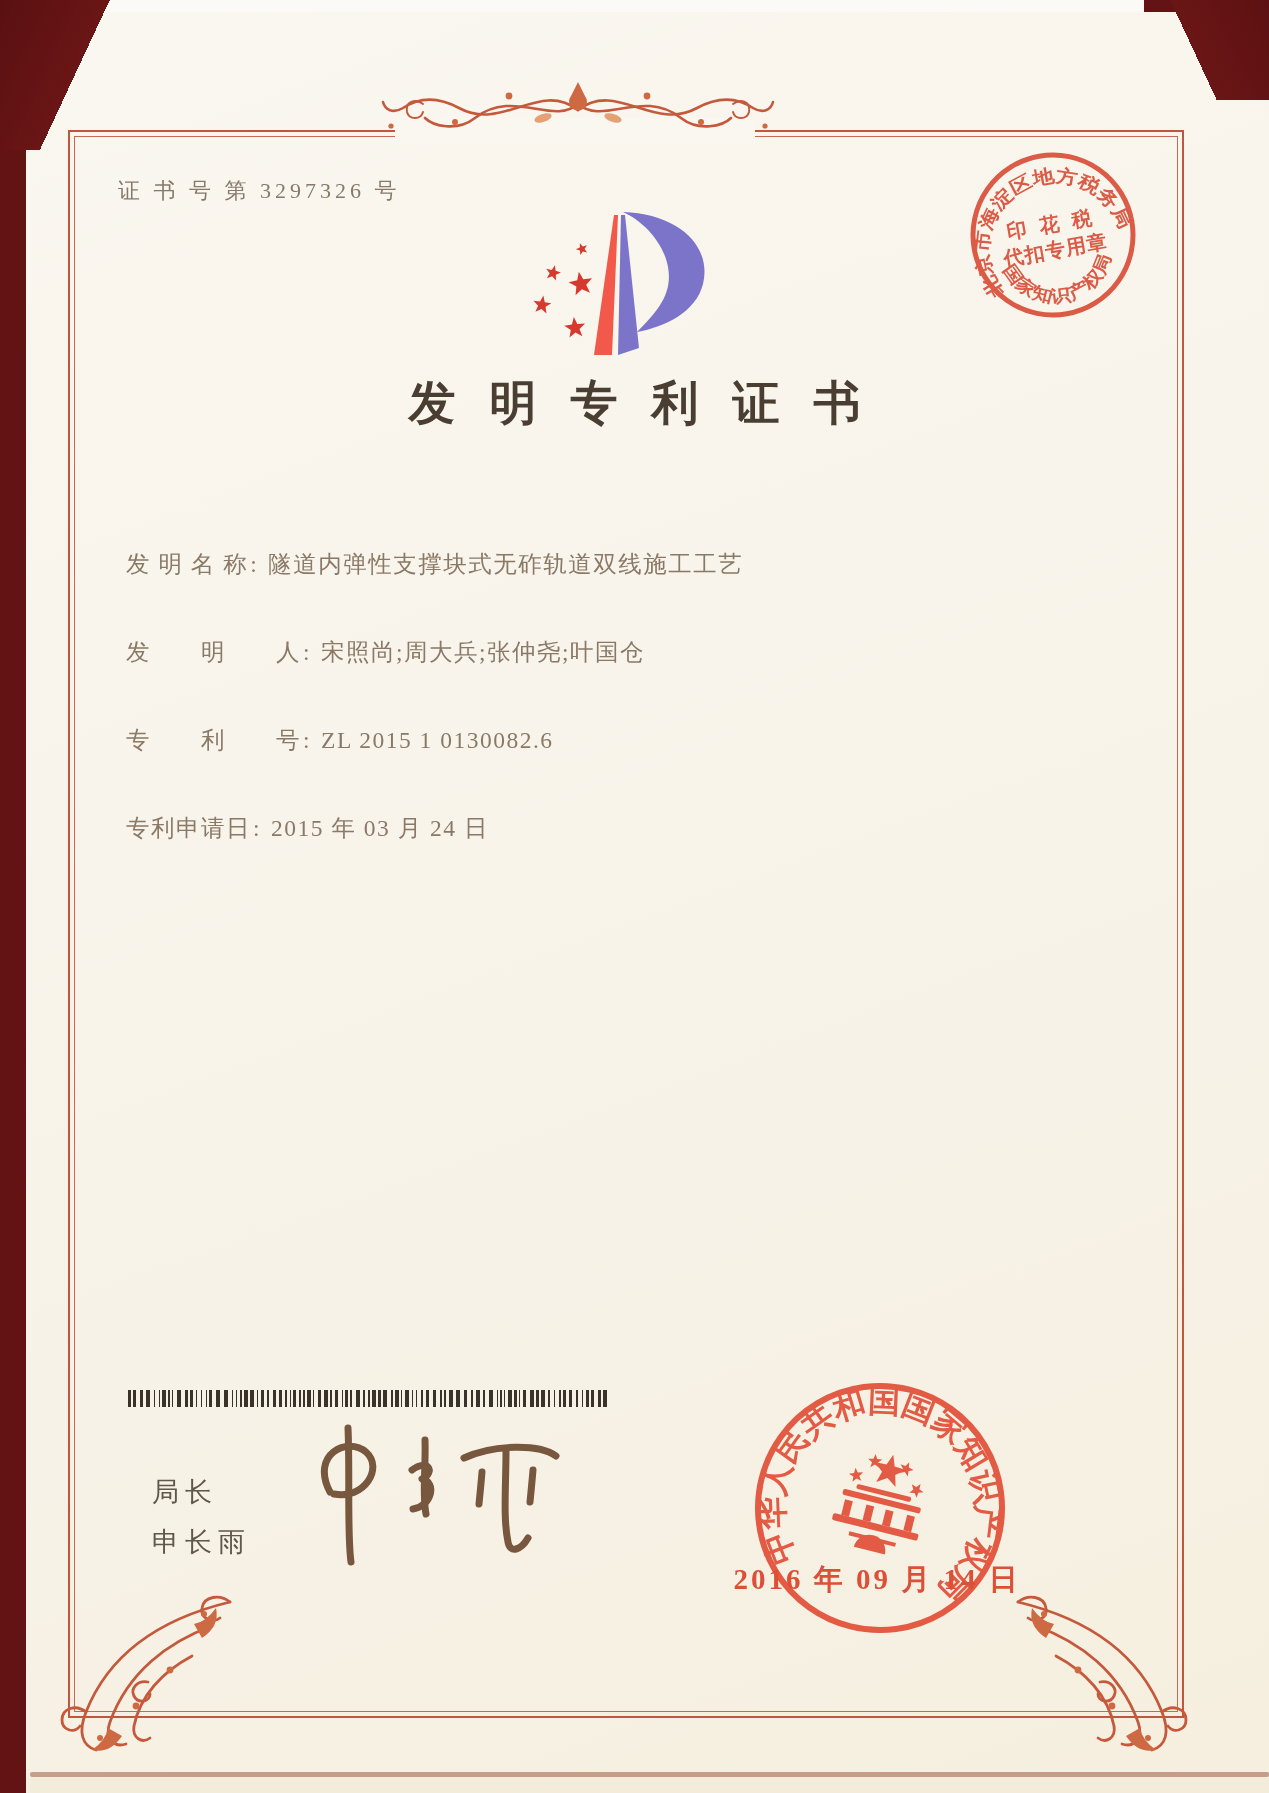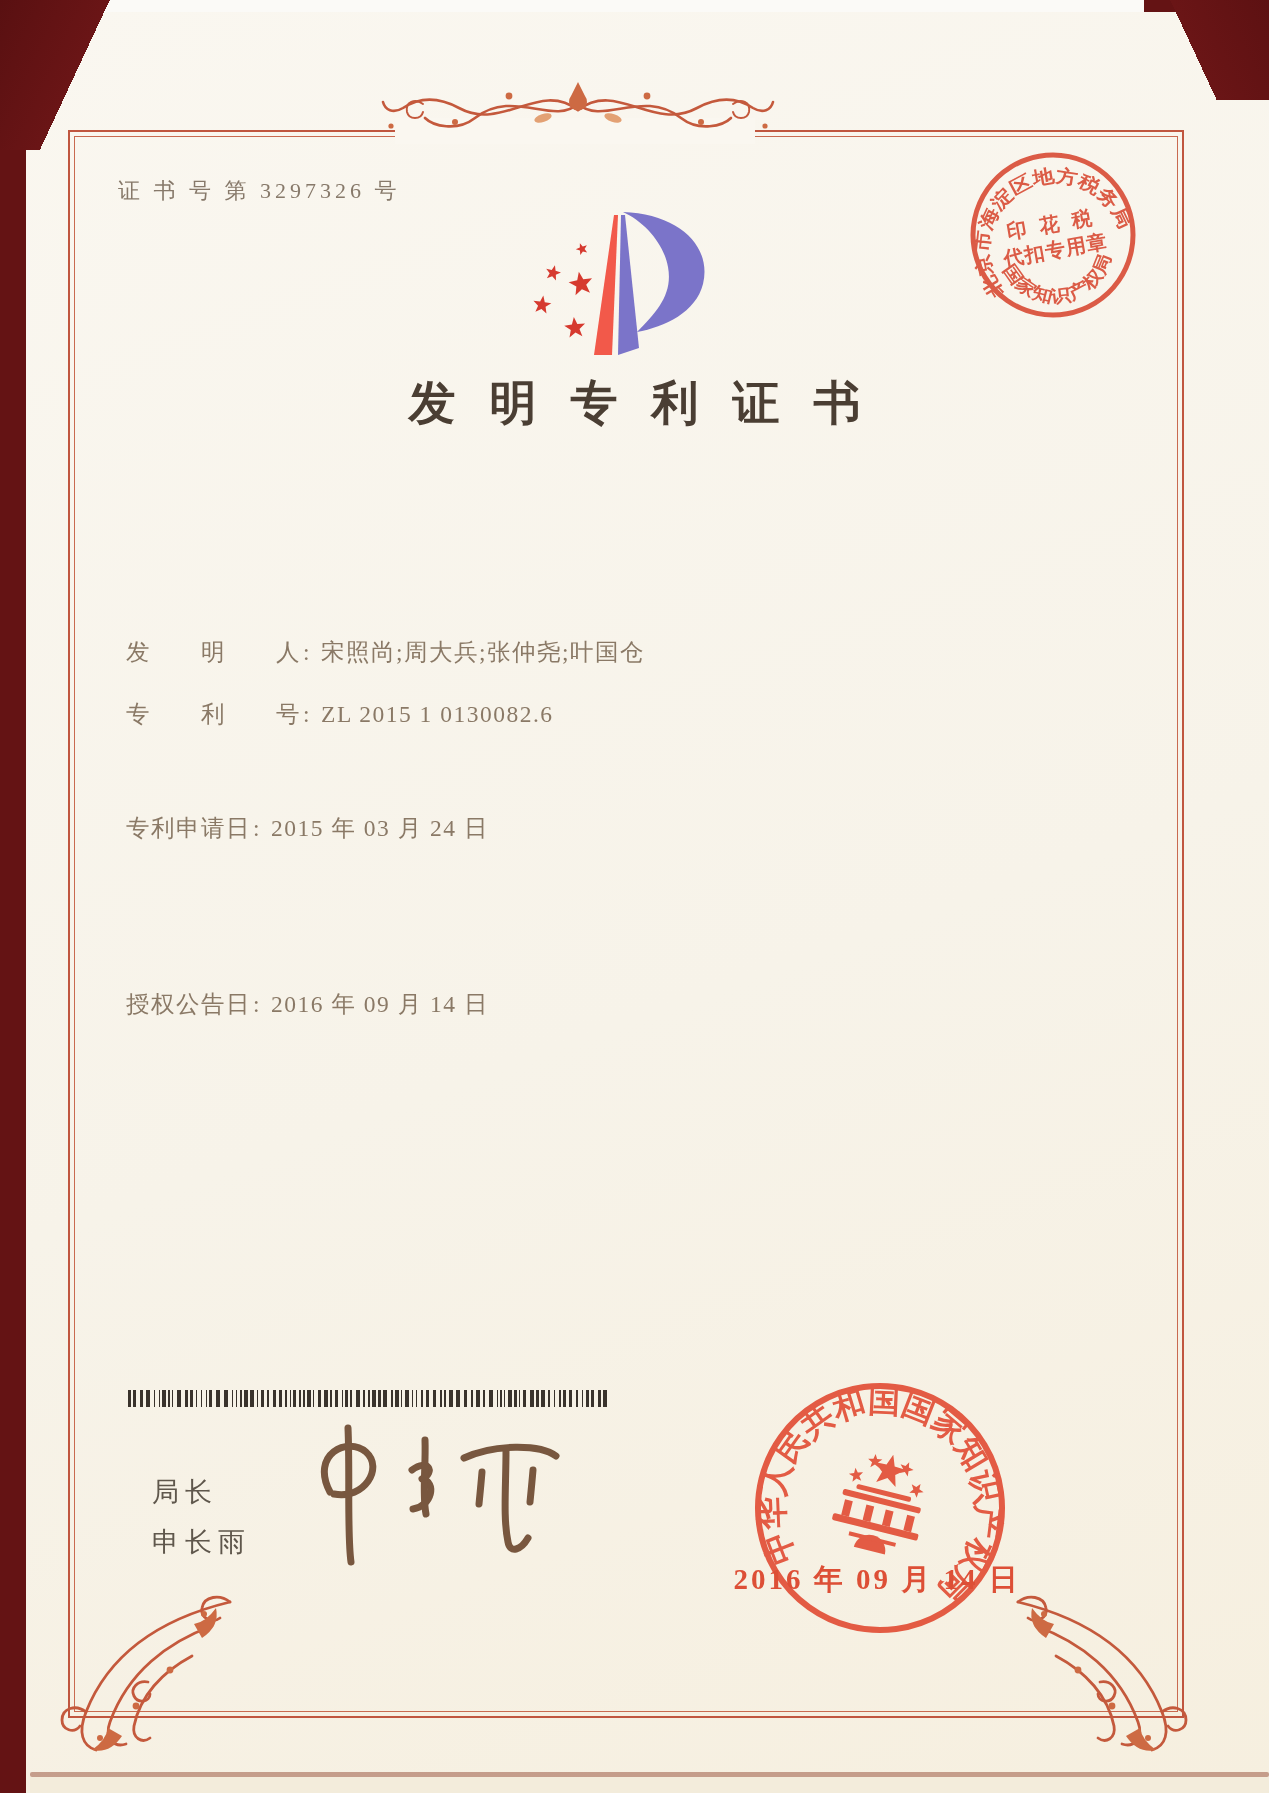--- a/index.html
+++ b/index.html
@@ -181,31 +181,31 @@
         <textPath href="#taxTop" xlink:href="#taxTop" startOffset="0" textLength="238" lengthAdjust="spacingAndGlyphs">北京市海淀区地方税务局</textPath>
       </text>
       <text fill="#d94f38" font-size="17.5" font-weight="bold">
         <textPath href="#taxBottom" xlink:href="#taxBottom" startOffset="0" textLength="142" lengthAdjust="spacingAndGlyphs">国家知识产权局</textPath>
       </text>
       <text x="0" y="-4" text-anchor="middle" fill="#d94f38" font-size="20" font-weight="bold" letter-spacing="4">印 花 税</text>
       <text x="0" y="22" text-anchor="middle" fill="#d94f38" font-size="20" font-weight="bold" letter-spacing="1">代扣专用章</text>
     </g>
   </svg>
 
+  <div class="field" style="top:548px;">
+    <span>发 明 名 称</span><span class="colon">:</span><span>隧道内弹性支撑块式无砟轨道双线施工工艺</span>
+  </div>
   <div class="field" style="top:636px;">
     <span>发　　明　　人</span><span class="colon">:</span><span>宋照尚;周大兵;张仲尧;叶国仓</span>
   </div>
-  <div class="field" style="top:698px;">
+  <div class="field" style="top:724px;">
     <span>专　　利　　号</span><span class="colon">:</span><span>ZL 2015 1 0130082.6</span>
   </div>
   <div class="field" style="top:812px;">
     <span>专利申请日</span><span class="colon">:</span><span>2015 年 03 月 24 日</span>
-  </div>
-  <div class="field" style="top:988px;">
-    <span>授权公告日</span><span class="colon">:</span><span>2016 年 09 月 14 日</span>
   </div>
 
   <div id="paragraphs">
   </div>
 
   <div id="barcode"><span style="width: 3px; margin-right: 2px;"></span><span style="width: 3px; margin-right: 4px;"></span><span style="width: 3px; margin-right: 3px;"></span><span style="width: 4px; margin-right: 4px;"></span><span style="width: 1px; margin-right: 4px;"></span><span style="width: 1px; margin-right: 2px;"></span><span style="width: 4px; margin-right: 2px;"></span><span style="width: 2px; margin-right: 2px;"></span><span style="width: 1px; margin-right: 4px;"></span><span style="width: 4px; margin-right: 4px;"></span><span style="width: 3px; margin-right: 2px;"></span><span style="width: 3px; margin-right: 3px;"></span><span style="width: 1px; margin-right: 4px;"></span><span style="width: 1px; margin-right: 4px;"></span><span style="width: 1px; margin-right: 2px;"></span><span style="width: 3px; margin-right: 4px;"></span><span style="width: 4px; margin-right: 4px;"></span><span style="width: 4px; margin-right: 4px;"></span><span style="width: 1px; margin-right: 3px;"></span><span style="width: 1px; margin-right: 3px;"></span><span style="width: 2px; margin-right: 2px;"></span><span style="width: 4px; margin-right: 2px;"></span><span style="width: 4px; margin-right: 3px;"></span><span style="width: 1px; margin-right: 3px;"></span><span style="width: 3px; margin-right: 3px;"></span><span style="width: 2px; margin-right: 4px;"></span><span style="width: 3px; margin-right: 3px;"></span><span style="width: 3px; margin-right: 3px;"></span><span style="width: 2px; margin-right: 3px;"></span><span style="width: 1px; margin-right: 2px;"></span><span style="width: 3px; margin-right: 3px;"></span><span style="width: 2px; margin-right: 2px;"></span><span style="width: 2px; margin-right: 2px;"></span><span style="width: 4px; margin-right: 2px;"></span><span style="width: 1px; margin-right: 4px;"></span><span style="width: 3px; margin-right: 3px;"></span><span style="width: 4px; margin-right: 2px;"></span><span style="width: 2px; margin-right: 3px;"></span><span style="width: 3px; margin-right: 4px;"></span><span style="width: 1px; margin-right: 2px;"></span><span style="width: 3px; margin-right: 2px;"></span><span style="width: 2px; margin-right: 4px;"></span><span style="width: 4px; margin-right: 3px;"></span><span style="width: 2px; margin-right: 3px;"></span><span style="width: 2px; margin-right: 2px;"></span><span style="width: 4px; margin-right: 2px;"></span><span style="width: 3px; margin-right: 2px;"></span><span style="width: 4px; margin-right: 4px;"></span><span style="width: 2px; margin-right: 2px;"></span><span style="width: 4px; margin-right: 2px;"></span><span style="width: 1px; margin-right: 3px;"></span><span style="width: 4px; margin-right: 3px;"></span><span style="width: 1px; margin-right: 3px;"></span><span style="width: 1px; margin-right: 4px;"></span><span style="width: 2px; margin-right: 3px;"></span><span style="width: 3px; margin-right: 4px;"></span><span style="width: 3px; margin-right: 4px;"></span><span style="width: 2px; margin-right: 2px;"></span><span style="width: 2px; margin-right: 3px;"></span><span style="width: 4px; margin-right: 3px;"></span><span style="width: 4px; margin-right: 4px;"></span><span style="width: 3px; margin-right: 4px;"></span><span style="width: 2px; margin-right: 3px;"></span><span style="width: 4px; margin-right: 3px;"></span><span style="width: 2px; margin-right: 4px;"></span><span style="width: 4px; margin-right: 4px;"></span><span style="width: 1px; margin-right: 2px;"></span><span style="width: 2px; margin-right: 2px;"></span><span style="width: 1px; margin-right: 3px;"></span><span style="width: 4px; margin-right: 2px;"></span><span style="width: 3px; margin-right: 2px;"></span><span style="width: 1px; margin-right: 3px;"></span><span style="width: 3px; margin-right: 4px;"></span><span style="width: 4px; margin-right: 2px;"></span><span style="width: 3px; margin-right: 2px;"></span><span style="width: 4px; margin-right: 3px;"></span><span style="width: 2px; margin-right: 4px;"></span><span style="width: 1px; margin-right: 4px;"></span><span style="width: 2px; margin-right: 2px;"></span><span style="width: 3px; margin-right: 3px;"></span><span style="width: 3px; margin-right: 4px;"></span><span style="width: 2px; margin-right: 4px;"></span><span style="width: 1px; margin-right: 3px;"></span><span style="width: 3px; margin-right: 2px;"></span><span style="width: 3px; margin-right: 4px;"></span><span style="width: 3px; margin-right: 2px;"></span><span style="width: 4px; margin-right: 3px;"></span></div>
 
   <div id="director-label">局长</div>
   <div id="director-name">申长雨</div>
 

